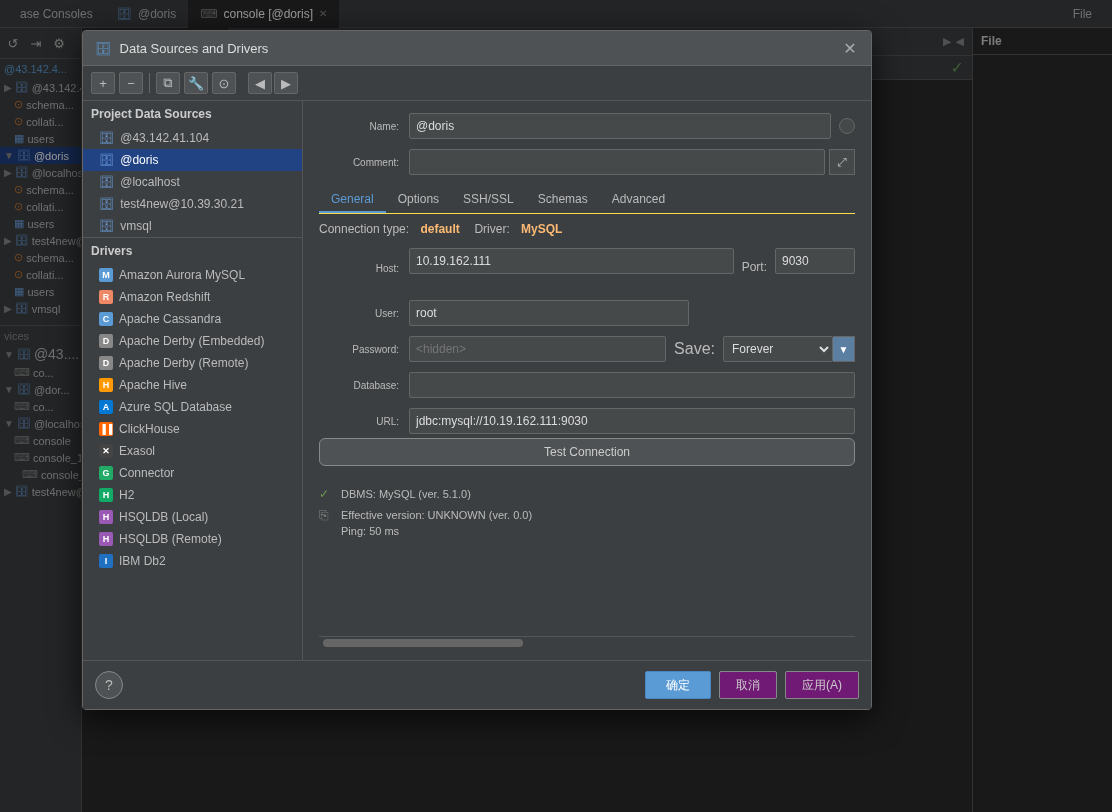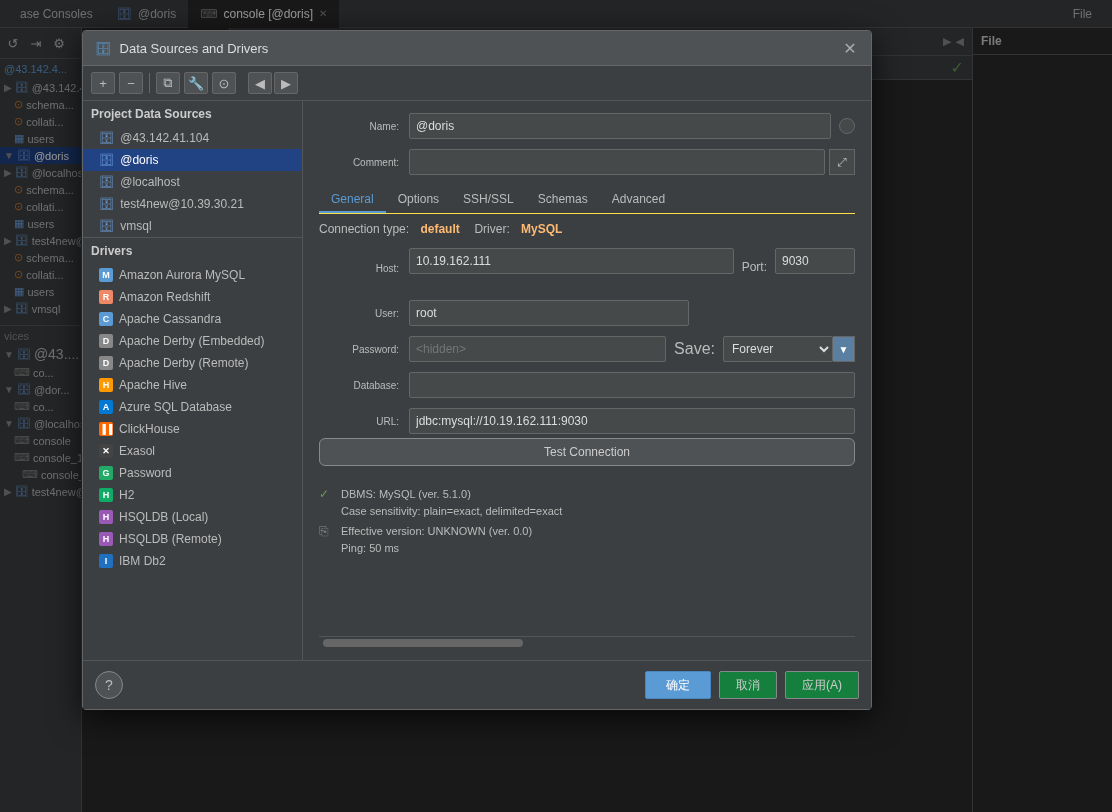--- a/index.html
+++ b/index.html
@@ -410,21 +410,21 @@
       background: #5b9bd5;
       border: 1px solid #4a86bf;
       color: #fff;
       font-size: 12px;
       cursor: pointer;
       border-radius: 2px;
     }
     .btn-secondary {
       height: 28px;
       padding: 0 16px;
-      background: #15803d;
+      background: #701a75;
       border: 1px solid #888;
       color: #cccccc;
       font-size: 12px;
       cursor: pointer;
       border-radius: 2px;
     }
     .btn-help {
       width: 28px; height: 28px;
       border-radius: 50%;
       background: #4e5254;
@@ -781,21 +781,21 @@
         <div class="dlg-list-item">
           <span class="driver-icon icon-click">▐▐</span>
           <span>ClickHouse</span>
         </div>
         <div class="dlg-list-item">
           <span class="driver-icon icon-exasol">✕</span>
           <span>Exasol</span>
         </div>
         <div class="dlg-list-item">
           <span class="driver-icon icon-green">G</span>
-          <span>Password</span>
+          <span>Connector</span>
         </div>
         <div class="dlg-list-item">
           <span class="driver-icon icon-h2">H</span>
           <span>H2</span>
         </div>
         <div class="dlg-list-item">
           <span class="driver-icon icon-hsql">H</span>
           <span>HSQLDB (Local)</span>
         </div>
         <div class="dlg-list-item">
@@ -883,21 +883,20 @@
           <input class="form-input" type="text" value="jdbc:mysql://10.19.162.111:9030" style="flex: 1 1 0%;">
         </div>
 
         <button class="test-conn-btn">Test Connection</button>
 
         <div class="status-section">
           <div class="status-row">
             <span class="status-icon status-green">✓</span>
             <div>
               <div class="status-text">DBMS: MySQL (ver. 5.1.0)</div>
-              <div class="status-text">Case sensitivity: plain=exact, delimited=exact</div>
             </div>
           </div>
           <div class="status-row">
             <span class="status-icon status-copy">⎘</span>
             <div>
               <div class="status-text">Effective version: UNKNOWN (ver. 0.0)</div>
               <div class="status-text">Ping: 50 ms</div>
             </div>
           </div>
         </div>

